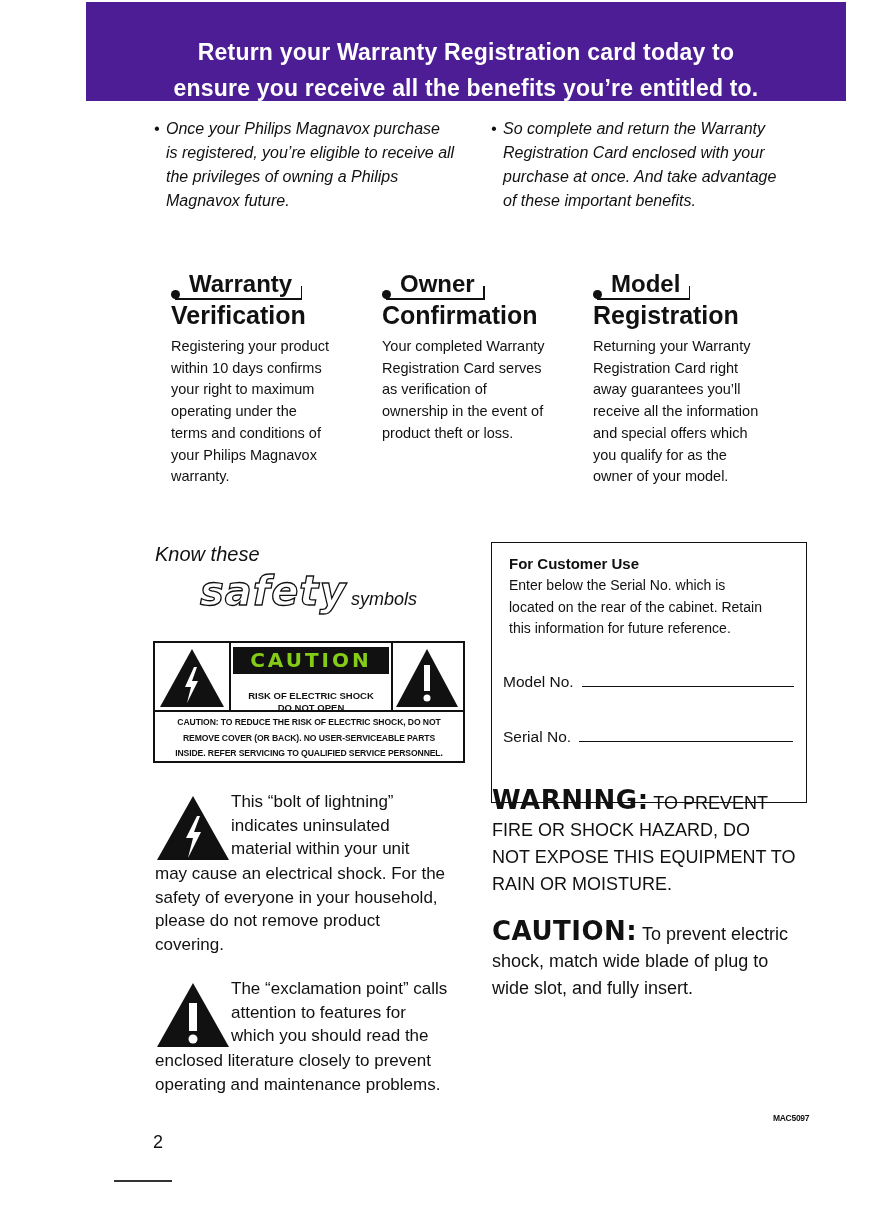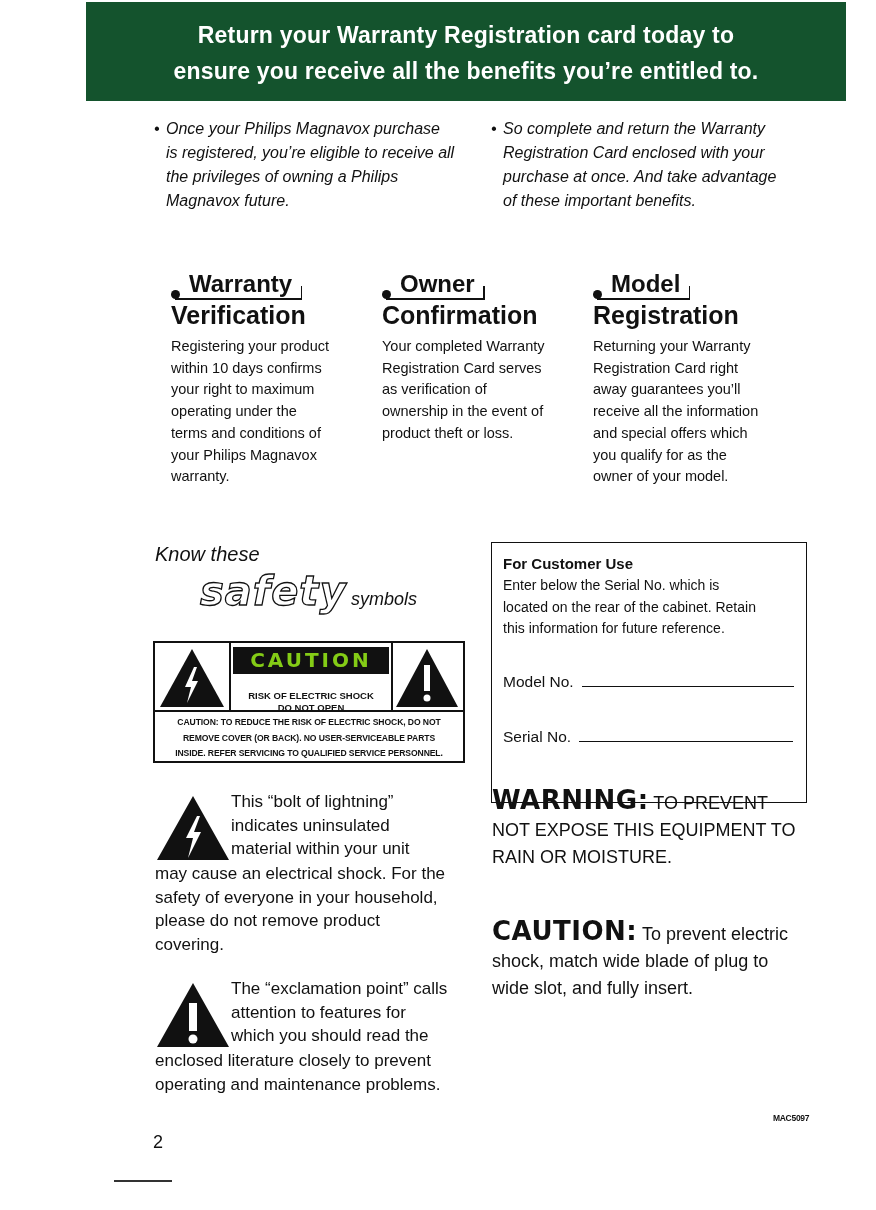--- a/index.html
+++ b/index.html
@@ -4,23 +4,23 @@
 <style>
   html, body { margin: 0; padding: 0; background: #ffffff; }
   body {
     width: 876px; height: 1210px; position: relative; overflow: hidden;
     font-family: "Liberation Sans", "DejaVu Sans", sans-serif; color: #111;
   }
   .abs { position: absolute; }
 
   
   .banner {
-    left: 86px; top: 2px; width: 760px; height: 99px; background: #14532d;
+    left: 86px; top: 2px; width: 760px; height: 99px; background: #4c1d95;
     color: #fff; text-align: center; font-weight: bold; font-size: 23px;
-    line-height: 36px; padding-top: 15px; box-sizing: border-box; letter-spacing: 0.2px;
+    line-height: 36px; padding-top: 32px; box-sizing: border-box; letter-spacing: 0.2px;
   }
   .banner div { white-space: nowrap; }
 
   
   .intro {
     font-style: italic; font-size: 16px; line-height: 24px; color: #111;
   }
   .intro .bullet { position: absolute; left: -12px; top: 0; }
   .intro p { margin: 0; position: relative; }
 
@@ -72,21 +72,21 @@
   }
   .cl-risk { font-weight: bold; font-size: 9.5px; line-height: 12px; margin-top: 16px; }
   .cl-bottom {
     position: absolute; left: 0; right: 0; top: 69px; text-align: center;
     font-weight: bold; font-size: 8.6px; line-height: 15.5px; padding-top: 3px; letter-spacing: -0.1px; border-radius: 19px;
   }
 
   
   .customer-box {
     left: 491px; top: 542px; width: 316px; height: 261px;
-    border: 1.6px solid #111; box-sizing: border-box; padding: 10px 0 0 11px;
+    border: 1.6px solid #111; box-sizing: border-box; padding: 10px 0 0 17px;
   }
   .cb-title { font-weight: bold; font-size: 15px; line-height: 22px; }
   .cb-body { font-size: 14px; line-height: 21.5px; }
   .cb-field { position: absolute; left: 11px; font-size: 15.5px; display: flex; align-items: flex-end; }
   .cb-line { height: 1.4px; background: #111; margin-left: 8px; margin-bottom: 4px; }
 
   
   .expl { font-size: 17px; line-height: 23.5px; }
   .expl .tri { float: left; width: 76px; height: 70px; margin-right: 0; margin-top: 2px; }
 
@@ -257,20 +257,21 @@
   <div>which you should read the</div>
   <div style="clear:both;">enclosed literature closely to prevent</div>
   <div>operating and maintenance problems.</div>
 </div>
 
 <div class="abs warn-block" style="left:492px; top:787px; width:330px;">
   <div style="white-space:nowrap;">
     <span class="warn-head">WARNING:</span>
     <span>TO PREVENT</span>
   </div>
+  <div>FIRE OR SHOCK HAZARD, DO</div>
   <div style="white-space:nowrap;">NOT EXPOSE THIS EQUIPMENT TO</div>
   <div>RAIN OR MOISTURE.</div>
 </div>
 
 <div class="abs caution-body" style="left:492px; top:918px; width:330px;">
   <div style="white-space:nowrap;">
     <span class="warn-head">CAUTION:</span>
     <span>To prevent electric</span>
   </div>
   <div>shock, match wide blade of plug to</div>

